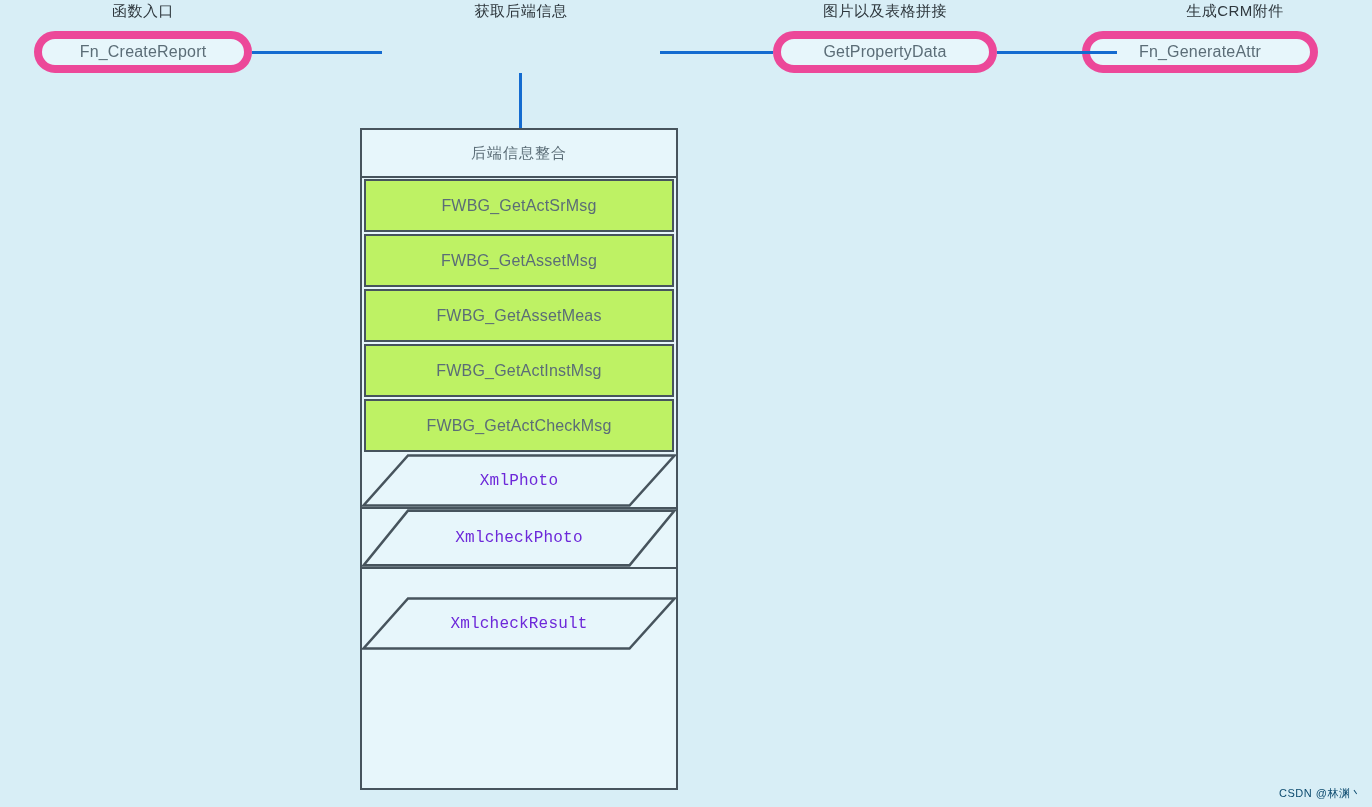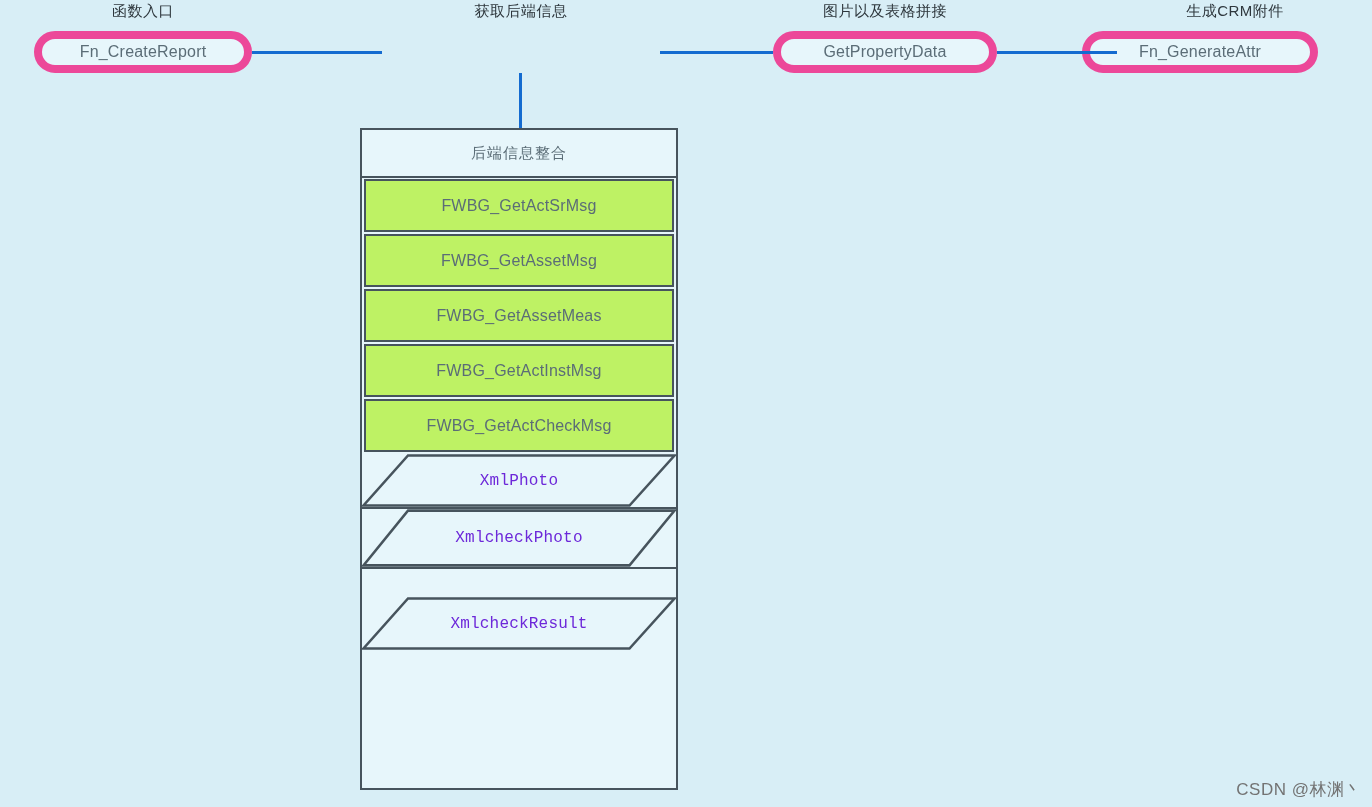--- a/index.html
+++ b/index.html
@@ -47,21 +47,21 @@
   .para-row.last{height:53px;border-bottom:none;margin-top:28px;}
   .para-row.mid{height:58px;}
   .para-row svg{position:absolute;left:0;top:0;width:100%;height:100%;display:block;}
   .para-label{
     position:absolute;left:0;top:0;width:100%;height:100%;
     display:flex;align-items:center;justify-content:center;
     font-size:16px;color:#6d28d9;letter-spacing:.2px;font-family:Liberation Mono, monospace;
   }
   .watermark{
     position:absolute;right:10px;bottom:6px;
-    font-size:17px;color:#737373;letter-spacing:.5px;
+    font-size:11px;color:#0c4a6e;letter-spacing:.5px;
   }
 </style>
 </head>
 <body>
 
 <div class="canvas">
 
   <div class="toplabel" style="left:33px">函数入口</div>
   <div class="toplabel" style="left:411px">获取后端信息</div>
   <div class="toplabel" style="left:775px">图片以及表格拼接</div>

